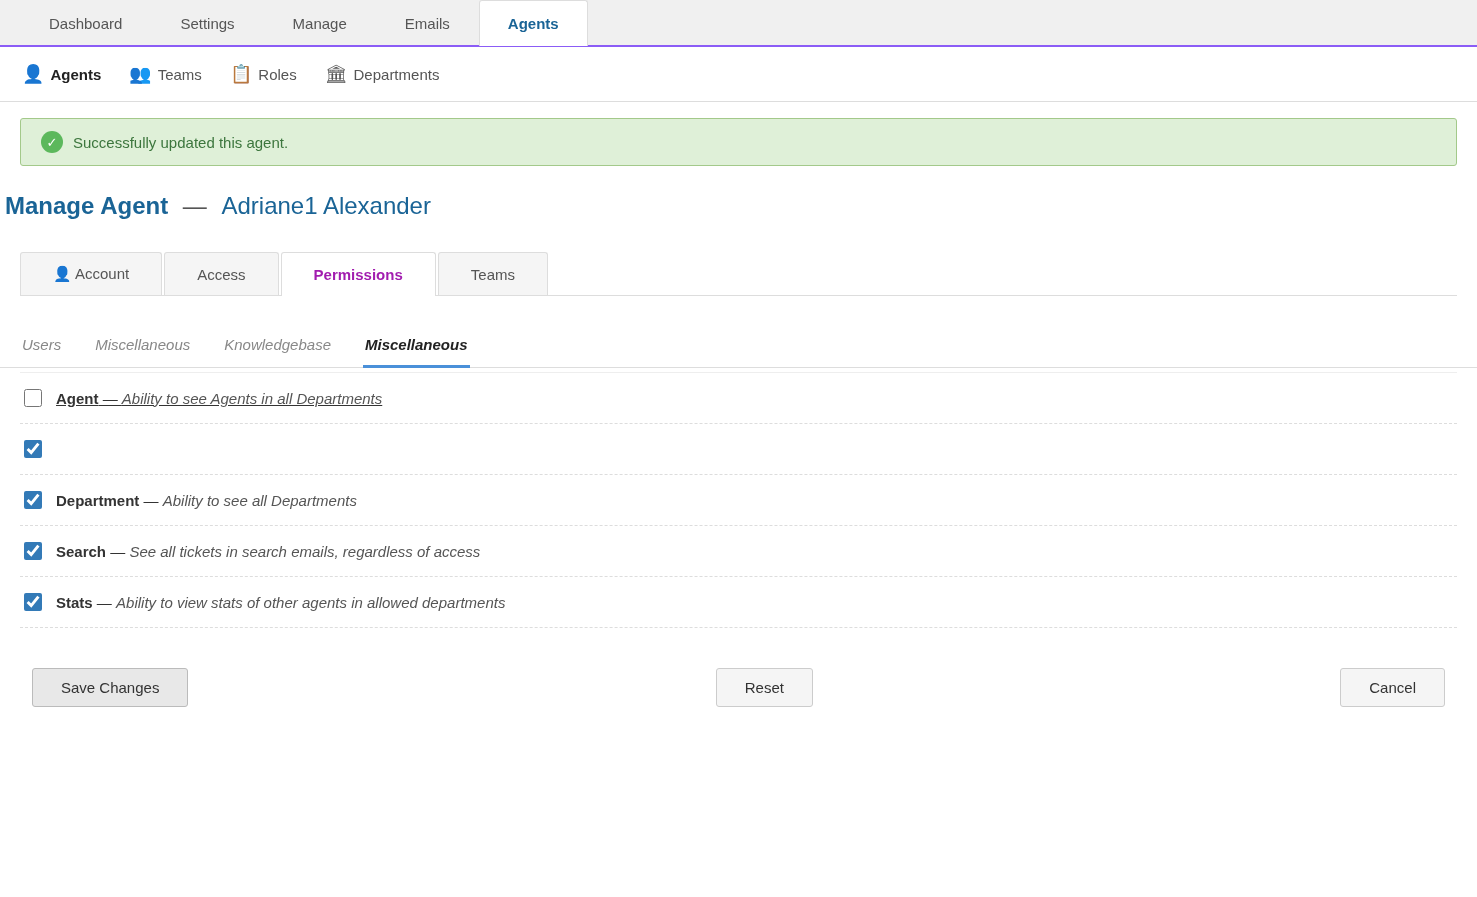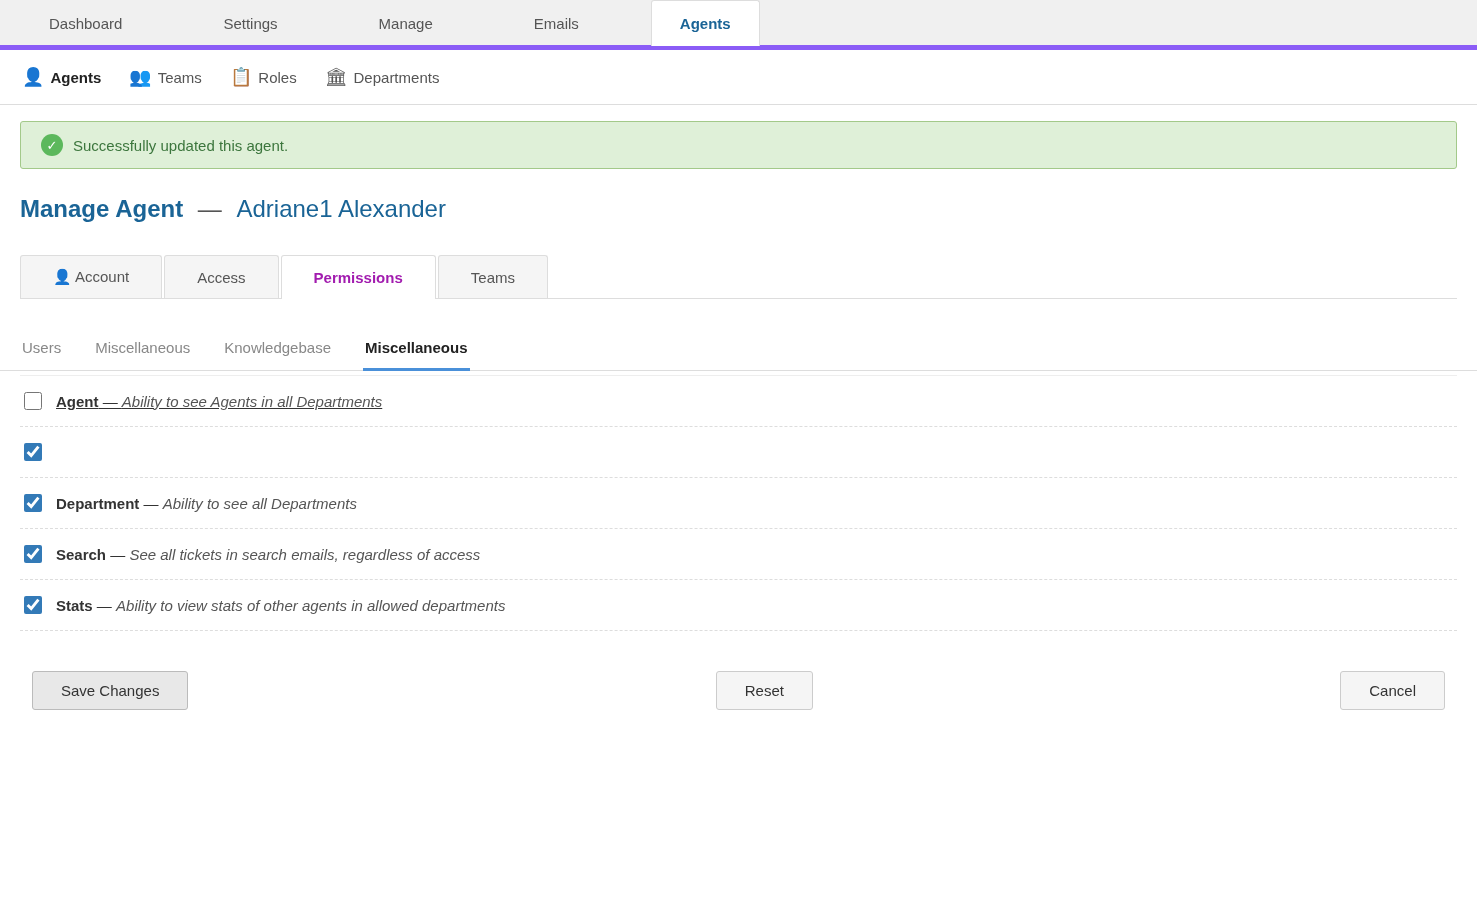--- a/index.html
+++ b/index.html
@@ -12,24 +12,23 @@
     .page-container {
       background: #fff;
       max-width: 1477px;
       min-height: 897px;
       margin: 0 auto;
     }
 
     
     .top-nav {
       display: flex;
-      border-bottom: 5px solid #8b5cf6;
+      border-bottom: 2px solid #8b5cf6;
       background: #f0f0f0;
       padding: 0 20px;
-      gap: 43px;
     }
     .top-nav-item {
       padding: 14px 28px;
       color: #555;
       cursor: pointer;
       font-size: 15px;
       border: 1px solid transparent;
       border-bottom: none;
       margin-bottom: -1px;
       background: transparent;
@@ -88,21 +87,21 @@
       display: flex;
       align-items: center;
       justify-content: center;
       color: white;
       font-size: 13px;
       flex-shrink: 0;
     }
 
     
     .page-title {
-      padding: 10px 20px 20px;
+      padding: 10px 5px 20px;
       font-size: 24px;
       color: #1a6496;
       font-weight: bold;
     }
     .page-title span.separator {
       color: #555;
       font-weight: normal;
       margin: 0 8px;
     }
     .page-title span.agent-name {
@@ -140,20 +139,21 @@
       z-index: 1;
     }
 
     
     .inner-tabs {
       display: flex;
       gap: 30px;
       padding: 20px 20px 0;
       border-bottom: 1px solid #ddd;
       margin: 0 0 0 0;
+      font-style: italic;
     }
     .inner-tab {
       padding: 8px 2px 12px;
       color: #888;
       cursor: pointer;
       font-size: 15px;
       border-bottom: 3px solid transparent;
       margin-bottom: -1px;
     }
     .inner-tab.active {

